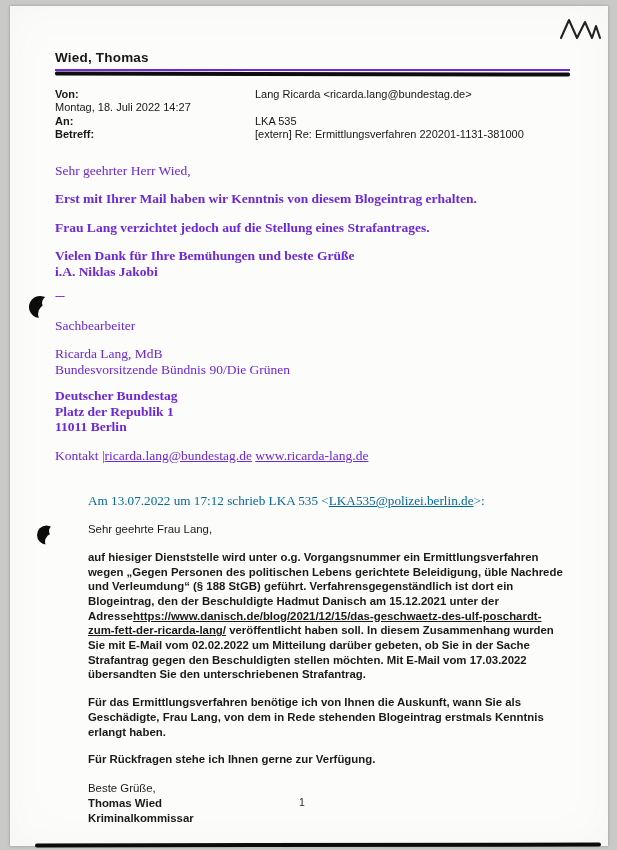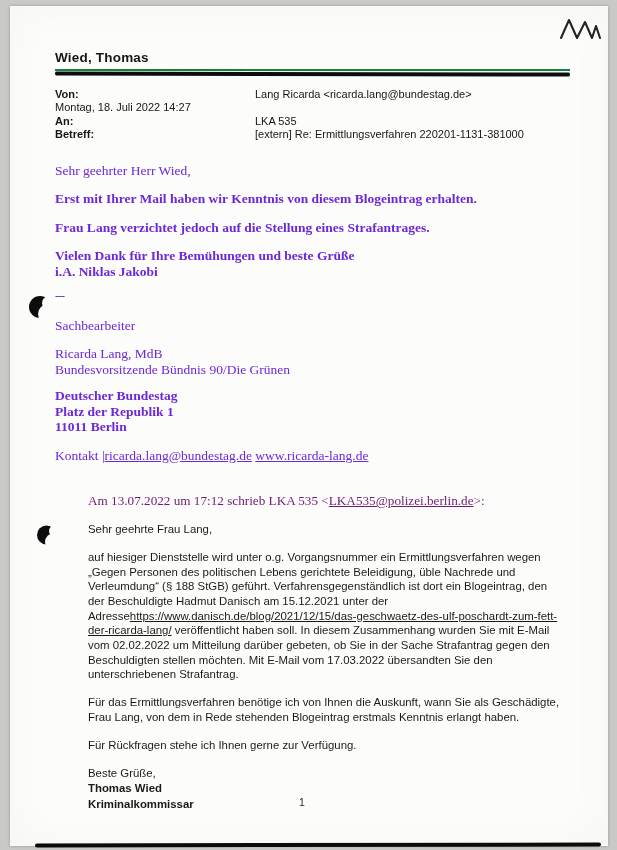--- a/index.html
+++ b/index.html
@@ -18,21 +18,21 @@
     background:#fcfcfa;
     box-shadow:0 0 3px rgba(0,0,0,.25), inset 0 0 40px rgba(120,120,110,.05);
   }
   .content{
     position:absolute;
     left:45px;top:42px;
     width:515px;
   }
   
   .title-row{
-    border-bottom:2px solid #15803d;
+    border-bottom:2px solid #6d28d9;
     padding-bottom:3px;
   }
   .title-row .name{
     font-size:13.5px;
     font-weight:bold;
     letter-spacing:.2px;
   }
   .thick-rule{
     height:4px;
     background:#0d0d0d;
@@ -65,29 +65,29 @@
   
   .quoted{
     margin-left:33px;
     margin-top:30px;
     width:478px;
   }
   .q-attrib{
     font-family:"Liberation Serif", serif;
     font-size:13.2px;
     line-height:16px;
-    color:#701a75;
+    color:#0369a1;
   }
   .q-sans{
     font-size:11.4px;
     line-height:14.7px;
     color:#1a1a1a;
   }
   .q-salut{margin-top:13px;}
-  .q-para{margin-top:13px;}
+  .q-para{margin-top:13px;font-weight:bold;}
   .q-close{margin-top:14px;line-height:15.2px;}
   .q-close .bold{font-weight:bold;}
   
   .handwriting{
     position:absolute;
     left:548px;top:8px;
     width:46px;height:30px;
   }
   .blob{position:absolute;}
   .blob svg{display:block;}

